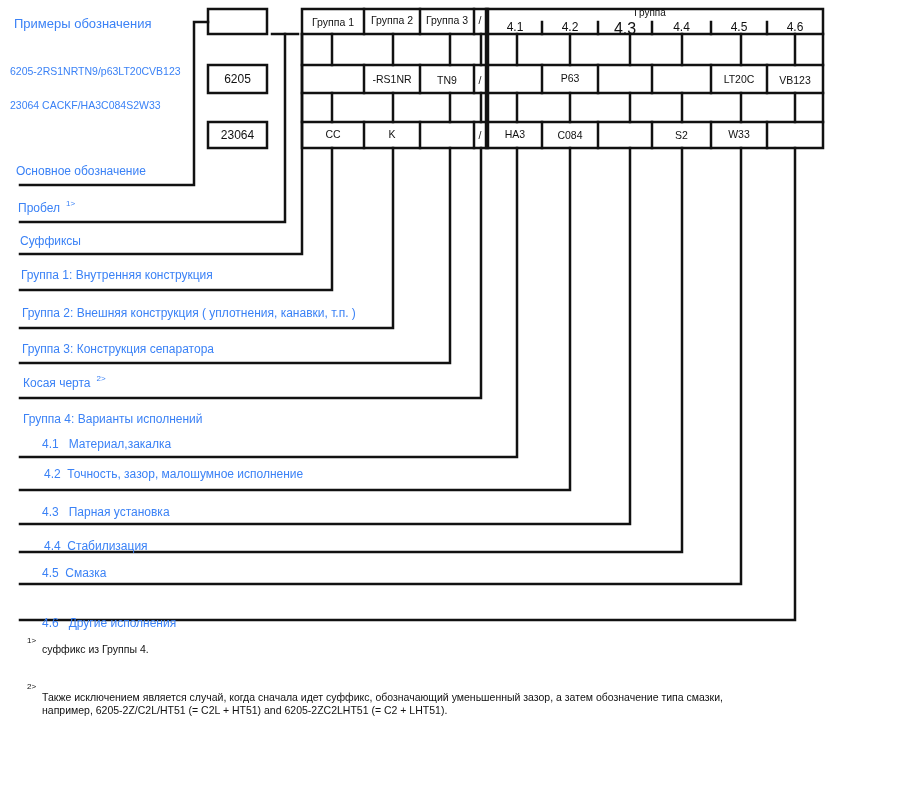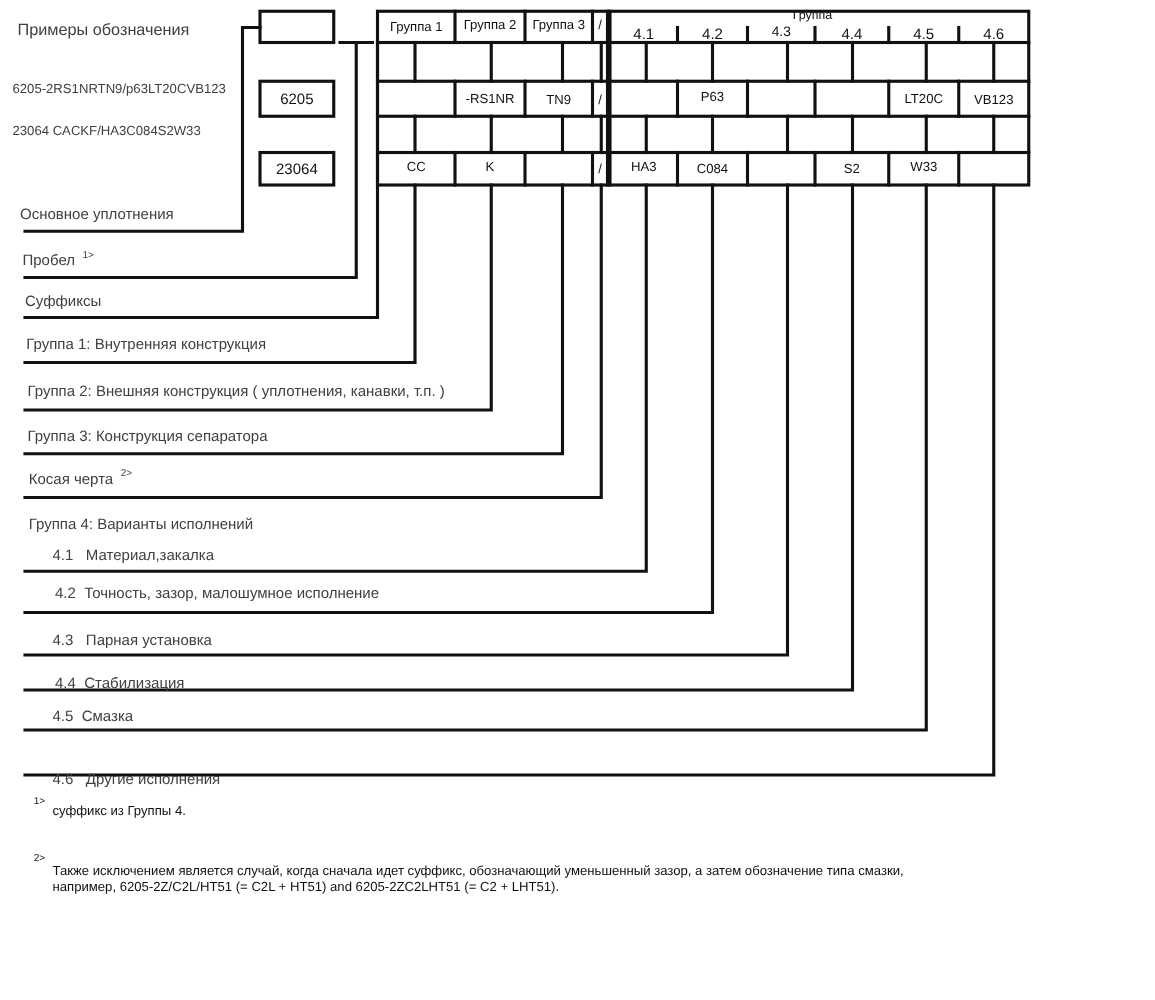--- a/index.html
+++ b/index.html
@@ -1,19 +1,19 @@
 <!DOCTYPE html>
 <html><head>
 <meta charset="utf-8">
 <style>
   html, body { margin: 0; padding: 0; background: #ffffff; }
   body { width: 924px; height: 800px; position: relative; overflow: hidden;
          font-family: "Liberation Sans", sans-serif; color: #111; }
   #diagram { position: absolute; left: 0; top: 0; width: 924px; height: 800px; }
-  .lbl { position: absolute; font-size: 12px; white-space: nowrap; color: #404040; }
+  .lbl { position: absolute; font-size: 12px; white-space: nowrap; color: #3b82f6; }
   .lbl sup, .sup { font-size: 8px; position: relative; top: -6px; margin-left: 6px; }
   .cell-text { position: absolute; font-size: 10.5px; text-align: center; color: #111; }
   .foot { position: absolute; font-size: 10.5px; line-height: 13px; color: #111; width: 800px; }
   .fmark { position: absolute; font-size: 8px; color: #111; }
 </style>
 </head>
 <body>
 
 <svg id="diagram" width="924" height="800" viewBox="0 0 924 800">
   <g stroke="#111" stroke-width="2.5" fill="none" stroke-linecap="square">
@@ -108,21 +108,21 @@
 <div class="cell-text" style="left:208px;top:72px;width:59px;font-size:12px;">6205</div>
 <div class="cell-text" style="left:208px;top:128px;width:59px;font-size:12px;">23064</div>
 
 <div class="cell-text" style="left:302px;top:16px;width:62px;">Группа 1</div>
 <div class="cell-text" style="left:364px;top:14px;width:56px;">Группа 2</div>
 <div class="cell-text" style="left:420px;top:14px;width:54px;">Группа 3</div>
 <div class="cell-text" style="left:474px;top:14px;width:12px;">/</div>
 <div class="cell-text" style="left:620px;top:7px;width:60px;font-size:10px;">Группа</div>
 <div class="cell-text" style="left:488px;top:20px;width:54px;font-size:12px;">4.1</div>
 <div class="cell-text" style="left:542px;top:20px;width:56px;font-size:12px;">4.2</div>
-<div class="cell-text" style="left:598px;top:20px;width:54px;font-size:11px;">4.3</div>
+<div class="cell-text" style="left:598px;top:20px;width:54px;font-size:16px;">4.3</div>
 <div class="cell-text" style="left:652px;top:20px;width:59px;font-size:12px;">4.4</div>
 <div class="cell-text" style="left:711px;top:20px;width:56px;font-size:12px;">4.5</div>
 <div class="cell-text" style="left:767px;top:20px;width:56px;font-size:12px;">4.6</div>
 
 <div class="cell-text" style="left:302px;top:73px;width:62px;"></div>
 <div class="cell-text" style="left:364px;top:73px;width:56px;">-RS1NR</div>
 <div class="cell-text" style="left:420px;top:74px;width:54px;">TN9</div>
 <div class="cell-text" style="left:474px;top:74px;width:12px;">/</div>
 <div class="cell-text" style="left:488px;top:72px;width:54px;"></div>
 <div class="cell-text" style="left:542px;top:72px;width:56px;">P63</div>
@@ -135,21 +135,21 @@
 <div class="cell-text" style="left:364px;top:128px;width:56px;">K</div>
 <div class="cell-text" style="left:420px;top:128px;width:54px;"></div>
 <div class="cell-text" style="left:474px;top:129px;width:12px;">/</div>
 <div class="cell-text" style="left:488px;top:128px;width:54px;">HA3</div>
 <div class="cell-text" style="left:542px;top:129px;width:56px;">C084</div>
 <div class="cell-text" style="left:598px;top:128px;width:54px;"></div>
 <div class="cell-text" style="left:652px;top:129px;width:59px;">S2</div>
 <div class="cell-text" style="left:711px;top:128px;width:56px;">W33</div>
 <div class="cell-text" style="left:767px;top:128px;width:56px;"></div>
 
-<div class="lbl" style="left:16px;top:164px;">Основное уплотнения</div>
+<div class="lbl" style="left:16px;top:164px;">Основное обозначение</div>
 <div class="lbl" style="left:18px;top:201px;"><span>Пробел</span><span class="sup">1&gt;</span></div>
 <div class="lbl" style="left:20px;top:234px;">Суффиксы</div>
 <div class="lbl" style="left:21px;top:268px;">Группа 1: Внутренняя конструкция</div>
 <div class="lbl" style="left:22px;top:306px;">Группа 2: Внешняя конструкция ( уплотнения, канавки, т.п. )</div>
 <div class="lbl" style="left:22px;top:342px;">Группа 3: Конструкция сепаратора</div>
 <div class="lbl" style="left:23px;top:376px;"><span>Косая черта</span><span class="sup">2&gt;</span></div>
 <div class="lbl" style="left:23px;top:412px;">Группа 4: Варианты исполнений</div>
 <div class="lbl" style="left:42px;top:437px;white-space:pre;">4.1   Материал,закалка</div>
 <div class="lbl" style="left:44px;top:467px;white-space:pre;">4.2  Точность, зазор, малошумное исполнение</div>
 <div class="lbl" style="left:42px;top:505px;white-space:pre;">4.3   Парная установка</div>

